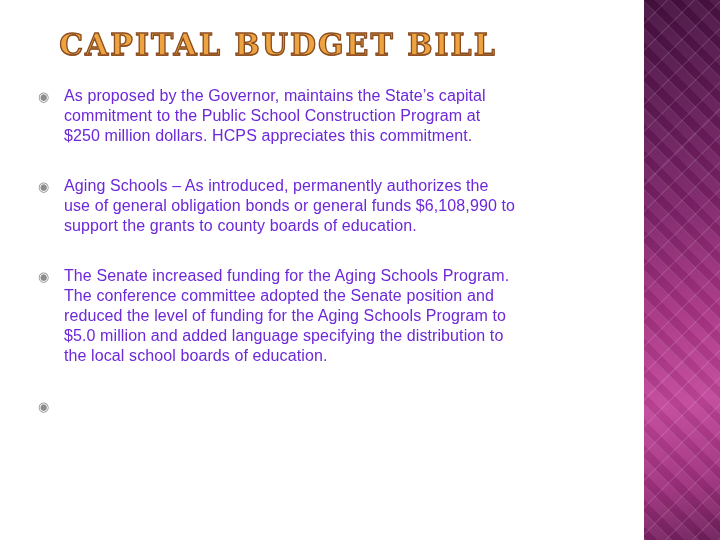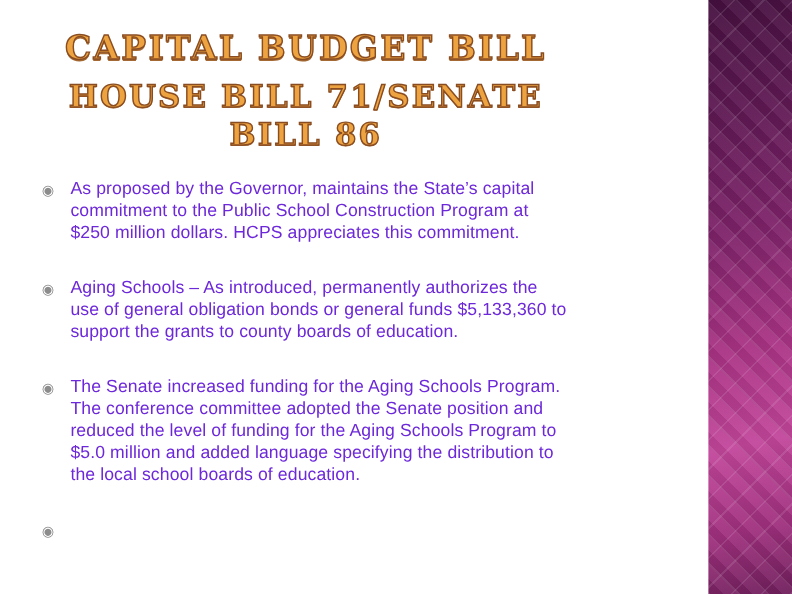--- a/index.html
+++ b/index.html
@@ -94,32 +94,31 @@
 </style>
 </head>
 <body>
 
 <div class="slide">
 
   <div class="content">
 
     <h1 class="title line1">CAPITAL BUDGET BILL</h1>
 
-    <h1 class="title line2">HOUSE BILL 71/SENATE BILL 86</h1>
 
     <div class="bullets">
 
       <div class="bullet">
         <span class="marker">◉</span>
         <p>As proposed by the Governor, maintains the State’s capital commitment to the Public School Construction Program at $250 million dollars.  HCPS appreciates this commitment.</p>
       </div>
 
       <div class="bullet">
         <span class="marker">◉</span>
-        <p>Aging Schools – As introduced, permanently authorizes the use of general obligation bonds or general funds $5,133,360 to support the grants to county boards of education.</p>
+        <p>Aging Schools – As introduced, permanently authorizes the use of general obligation bonds or general funds $6,108,990 to support the grants to county boards of education.</p>
       </div>
 
       <div class="bullet">
         <span class="marker">◉</span>
         <p>The Senate increased funding for the Aging Schools Program. The conference committee adopted the Senate position and reduced the level of funding for the Aging Schools Program to $5.0 million and added language specifying the distribution to the local school boards of education.</p>
       </div>
 
       <div class="bullet">
         <span class="marker">◉</span>
       </div>

